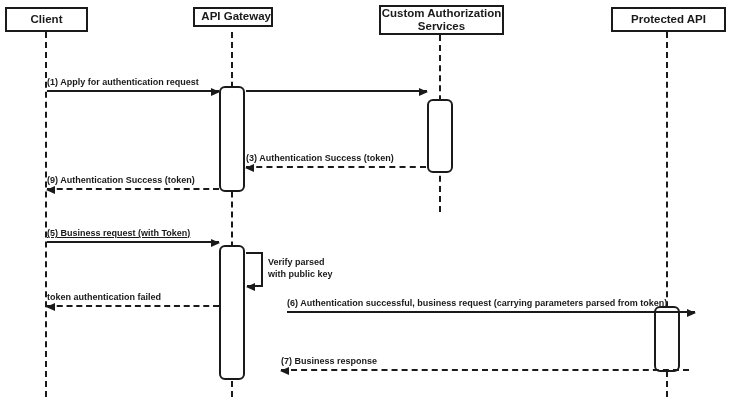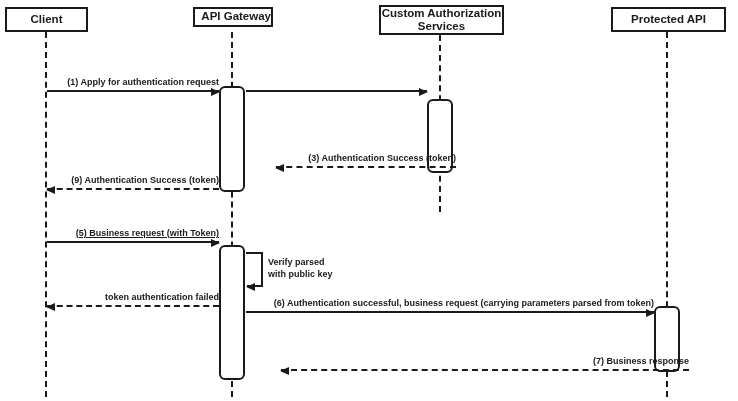--- a/index.html
+++ b/index.html
@@ -33,21 +33,21 @@
     position:absolute;
     box-sizing:border-box;
     width:26px;
     border:2px solid #1a1a1a;border-radius:6px;
     background:#ffffff;
     z-index:3;
   }
   
   .msg{position:absolute;z-index:5;}
   .msg-lbl{
-    text-align:right;white-space:nowrap;
+    text-align:left;white-space:nowrap;
     font-size:9px;font-weight:bold;
     margin-bottom:3px;
   }
   .msg-line{position:relative;height:0;}
   .line-solid{border-top:2px solid #1a1a1a;}
   .line-dashed{border-top:2px dashed #1a1a1a;}
   .arr{position:absolute;width:0;height:0;top:-4px;}
   .arr-r{right:-1px;border-top:4px solid transparent;border-bottom:4px solid transparent;border-left:9px solid #1a1a1a;}
   .arr-l{left:-1px;border-top:4px solid transparent;border-bottom:4px solid transparent;border-right:9px solid #1a1a1a;}
   
@@ -99,21 +99,21 @@
     </div>
   </div>
 
   <div class="msg" style="left:246px;top:90px;width:181px;">
     <div class="msg-line line-solid">
       <div class="arr arr-r"></div>
     </div>
   </div>
 
 
-  <div class="msg" style="left:246px;top:153px;width:180px;margin-left:30px;">
+  <div class="msg" style="left:246px;top:153px;width:180px;">
     <div class="msg-lbl">(3) Authentication Success (token)</div>
     <div class="msg-line line-dashed">
       <div class="arr arr-l"></div>
     </div>
   </div>
 
   <div class="msg" style="left:47px;top:175px;width:172px;">
     <div class="msg-lbl">(9) Authentication Success (token)</div>
     <div class="msg-line line-dashed">
       <div class="arr arr-l"></div>
@@ -134,21 +134,21 @@
   </div>
   <div class="self-lbl" style="left:268px;top:256px;width:72px;">Verify parsed with public key</div>
 
   <div class="msg" style="left:47px;top:292px;width:172px;">
     <div class="msg-lbl">token authentication failed</div>
     <div class="msg-line line-dashed">
       <div class="arr arr-l"></div>
     </div>
   </div>
 
-  <div class="msg" style="left:246px;top:298px;width:408px;">
+  <div class="msg" style="left:246px;top:298px;width:408px;padding-left:41px;">
     <div class="msg-lbl">(6) Authentication successful, business request (carrying parameters parsed from token)</div>
     <div class="msg-line line-solid">
       <div class="arr arr-r"></div>
     </div>
   </div>
 
   <div class="msg" style="left:246px;top:356px;width:408px;padding-left:35px;">
     <div class="msg-lbl">(7) Business response</div>
     <div class="msg-line line-dashed">
       <div class="arr arr-l"></div>

